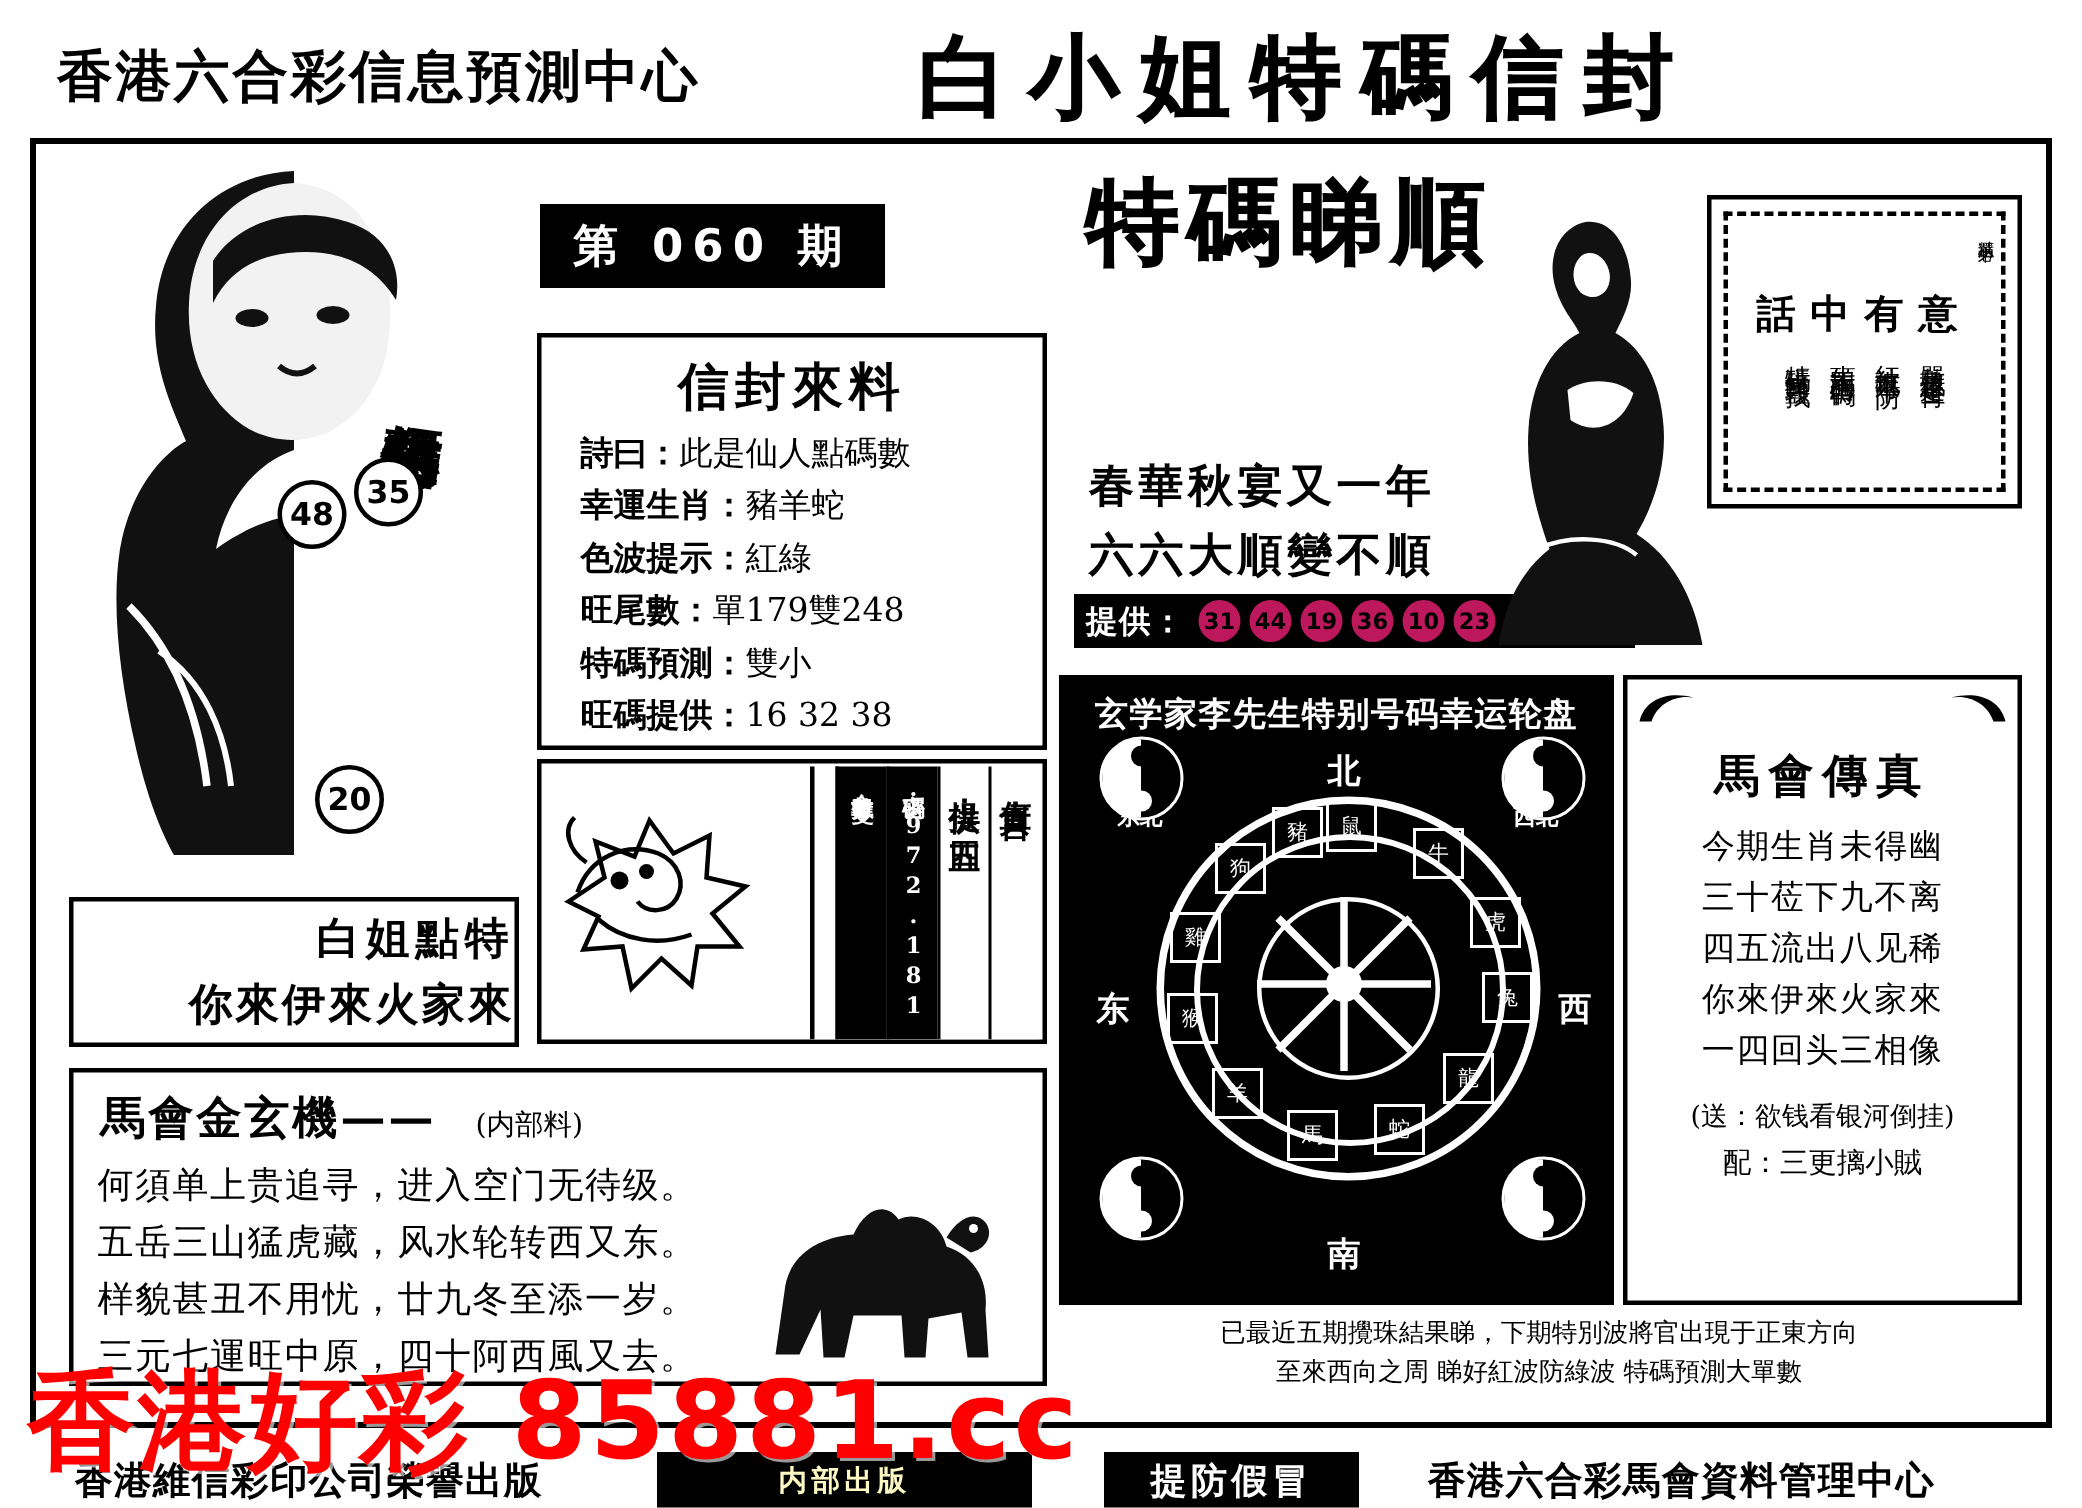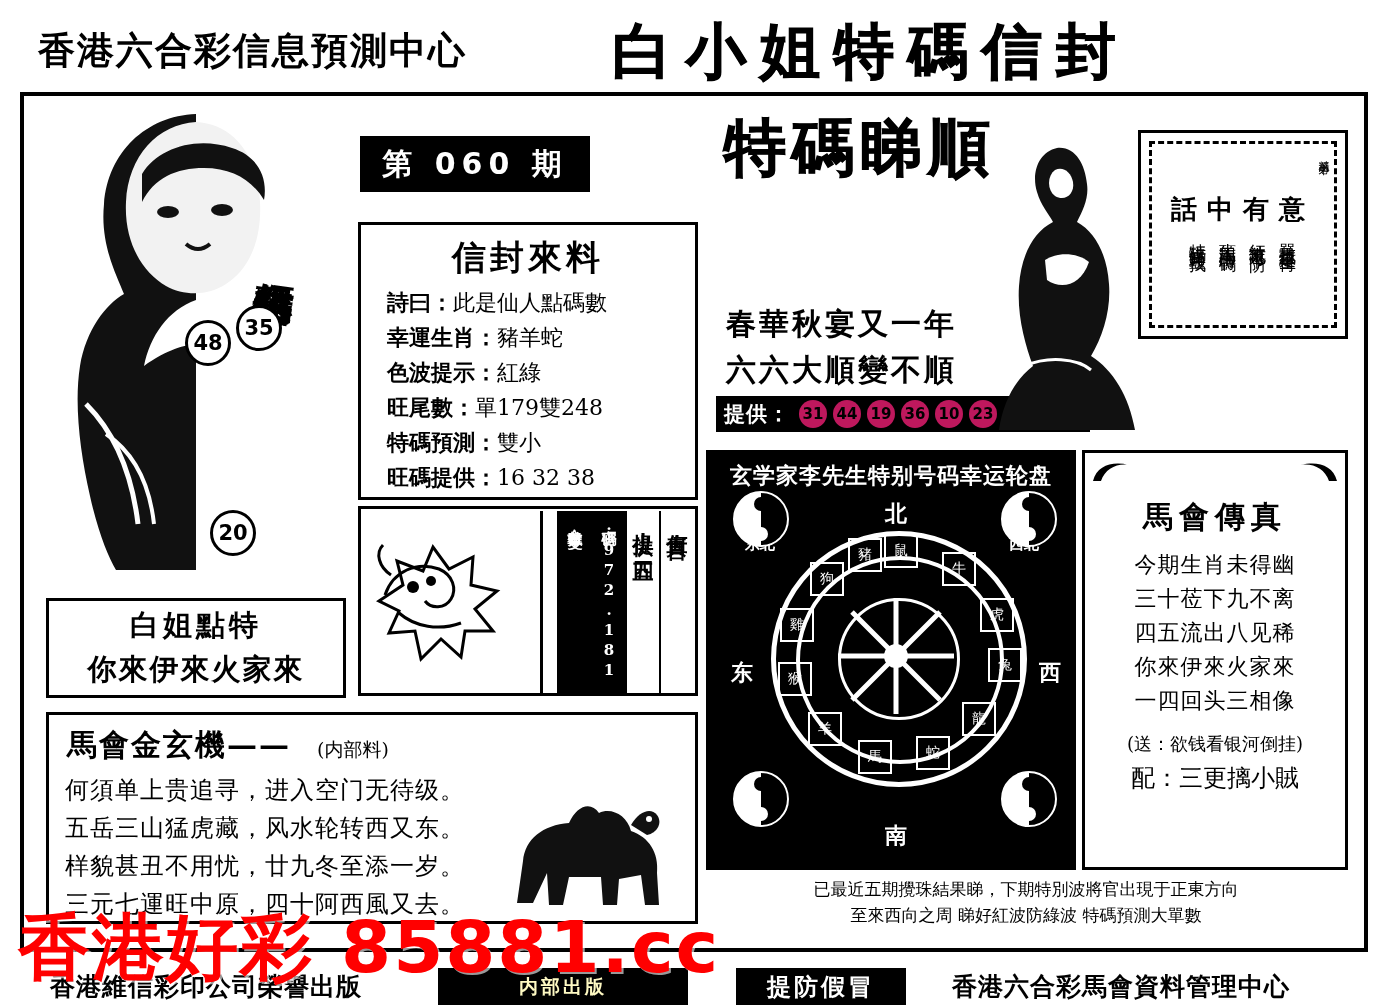--- a/index.html
+++ b/index.html
@@ -101,21 +101,21 @@
   .vcell.inv{background:#000;color:#fff;}
   .vcell.small{font-size:15px;}
   .starburst{
     position:absolute;left:8px;top:22px;width:170px;height:150px;
   }
 
   
   .dianteBox{
     position:absolute;left:46px;top:598px;width:300px;height:100px;
     border:3px solid #000;box-sizing:border-box;
-    display:flex;flex-direction:column;align-items:center;justify-content:center;
+    display:flex;flex-direction:column;align-items:flex-end;justify-content:center;
     font-family:"DejaVu Serif","Liberation Serif",serif;
   }
   .dianteBox .l1{font-size:29px;font-weight:bold;letter-spacing:4px;}
   .dianteBox .l2{font-size:29px;font-weight:bold;letter-spacing:2px;margin-top:4px;}
 
   
   .xuanji{
     position:absolute;left:46px;top:712px;width:652px;height:212px;
     border:3px solid #000;box-sizing:border-box;
   }
@@ -263,21 +263,21 @@
   .fax h3{
     margin:44px 0 10px 0;text-align:center;font-size:30px;font-weight:bold;
     letter-spacing:6px;font-family:"DejaVu Serif","Liberation Serif",serif;
   }
   .fax .ln{
     text-align:center;font-size:22px;line-height:34px;letter-spacing:1px;
     font-family:"DejaVu Serif","Liberation Serif",serif;
   }
   .fax .foot1{margin-top:14px;text-align:center;font-size:18px;
     font-family:"DejaVu Serif","Liberation Serif",serif;}
-  .fax .foot2{margin-top:6px;text-align:center;font-size:24px;
+  .fax .foot2{margin-top:6px;text-align:center;font-size:19px;
     font-family:"DejaVu Serif","Liberation Serif",serif;}
   .corner{position:absolute;width:40px;height:26px;}
 
   
   .bottom{position:absolute;left:0;top:960px;width:1388px;height:74px;}
   .b-left{
     position:absolute;left:50px;top:10px;font-size:25px;font-weight:bold;
     font-family:"DejaVu Serif","Liberation Serif",serif;letter-spacing:1px;
   }
   .b-tag1{

